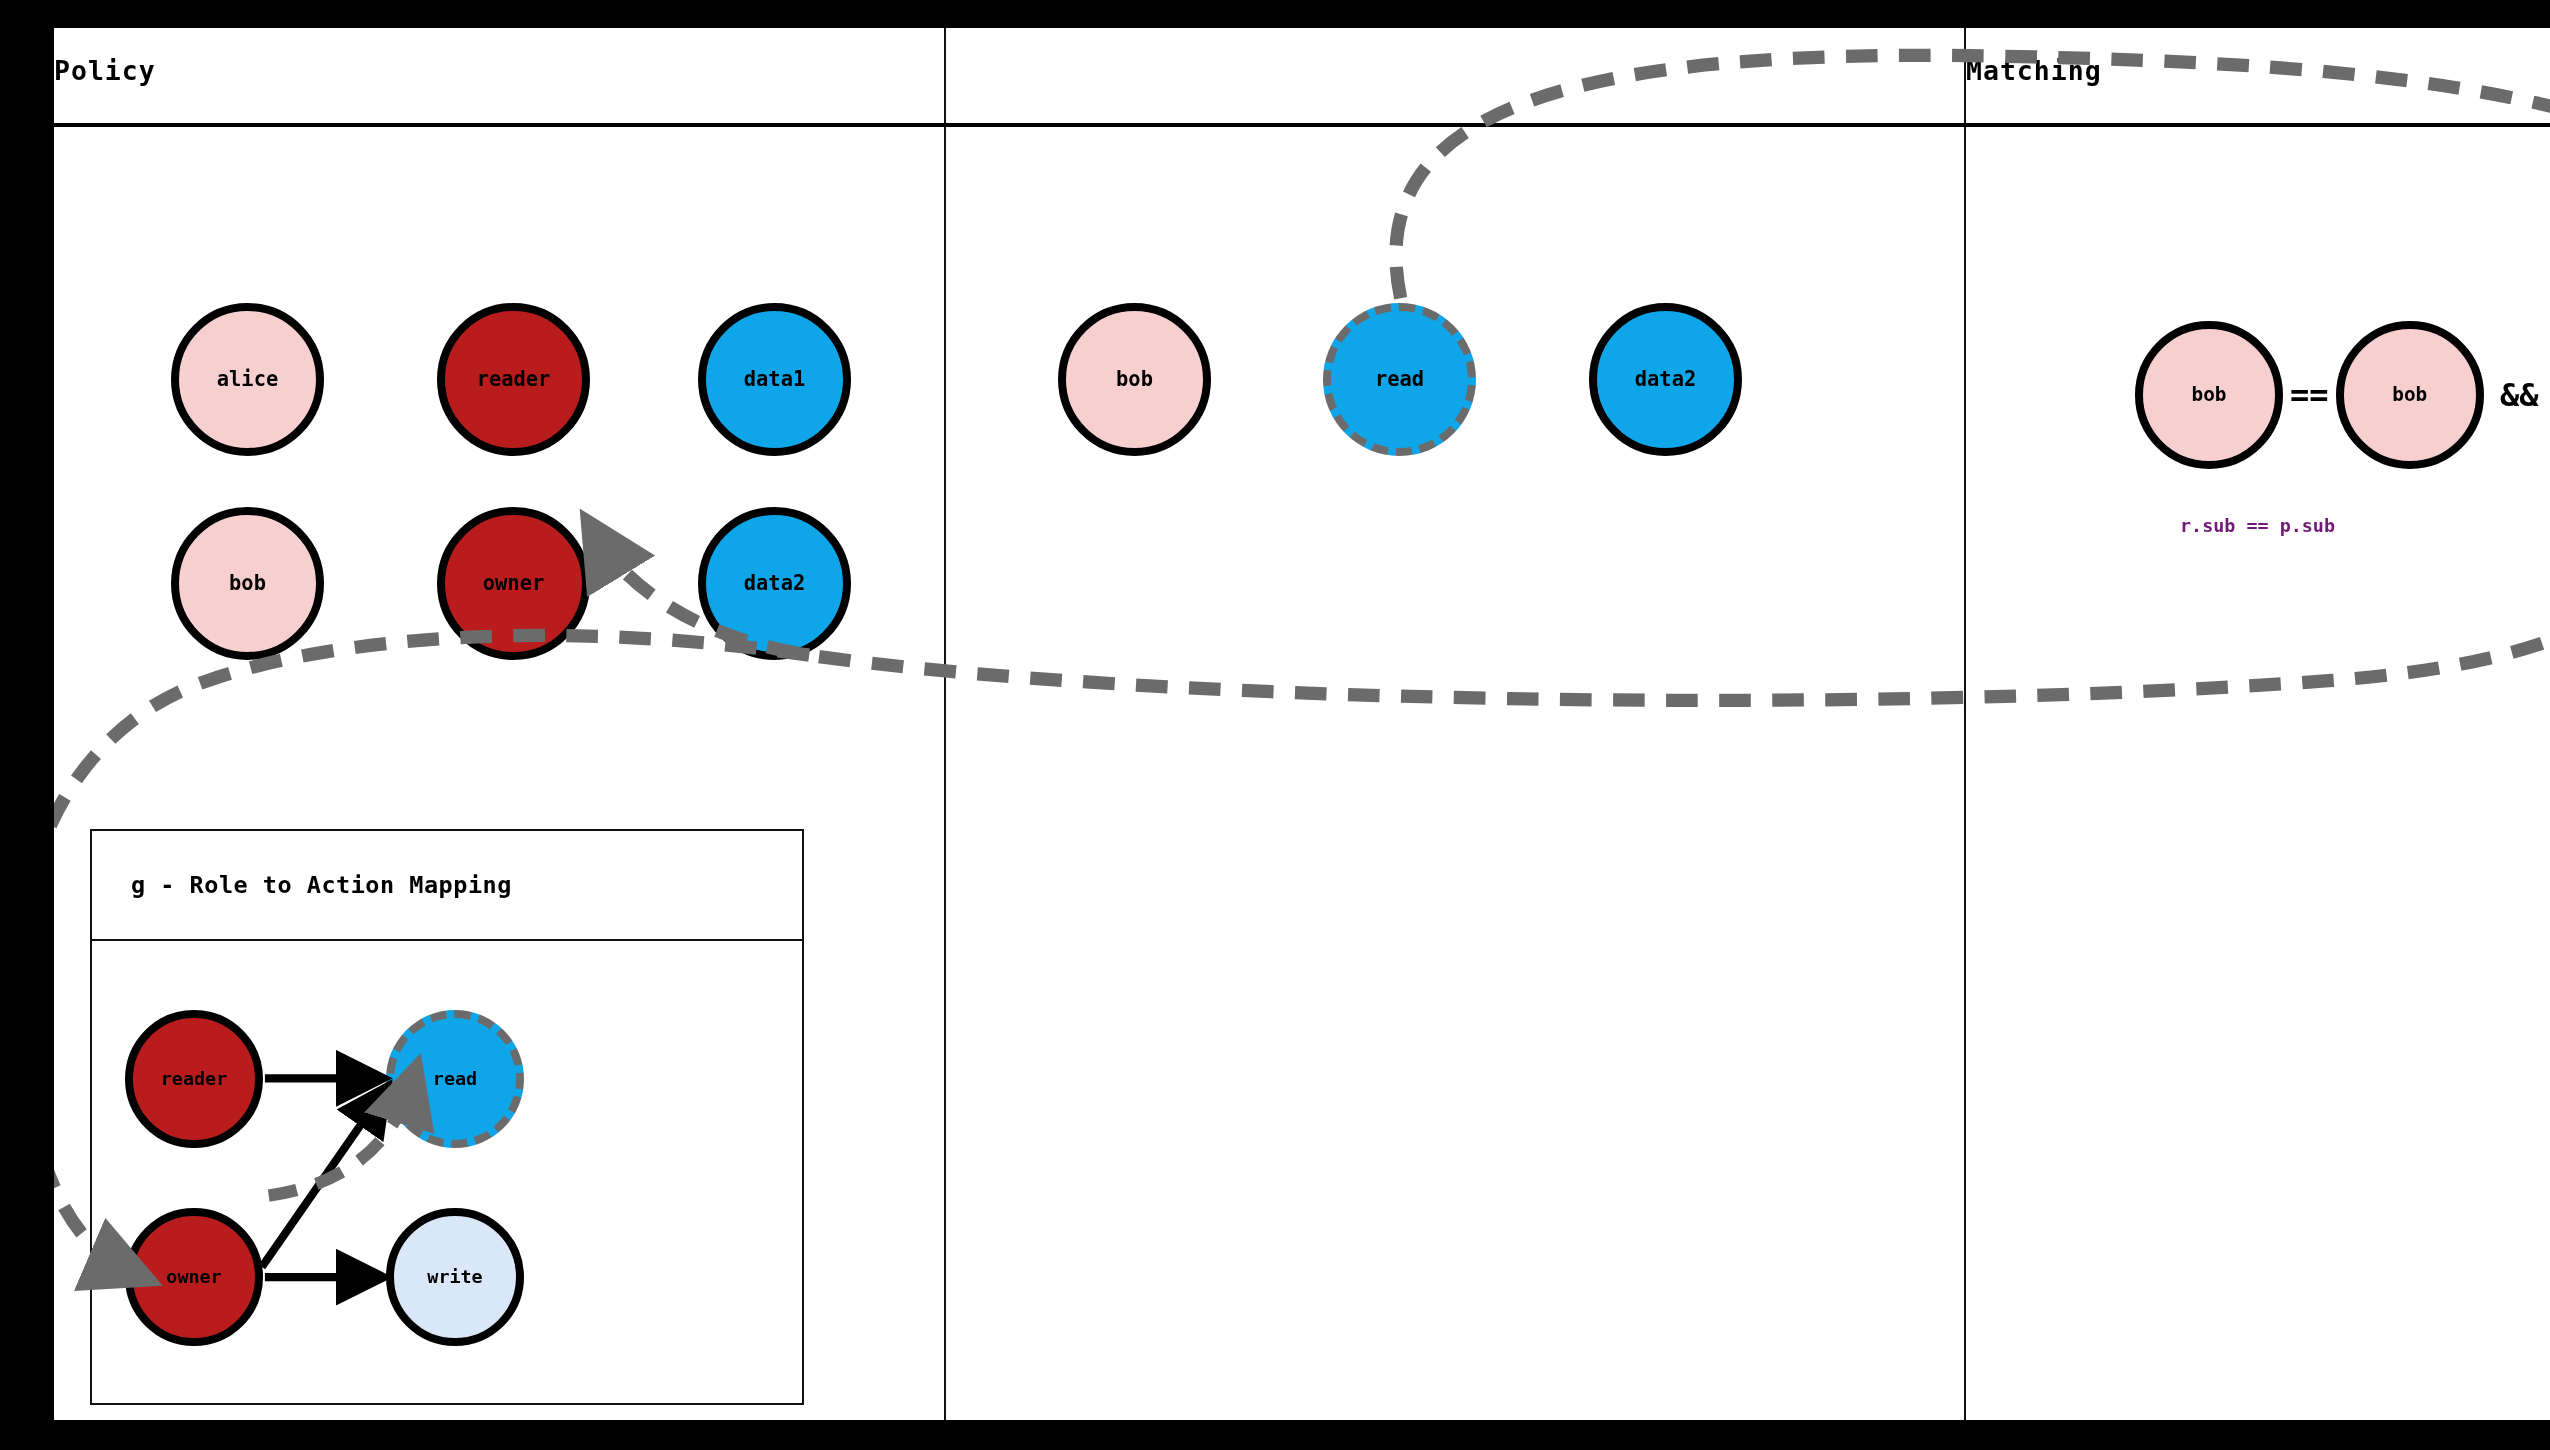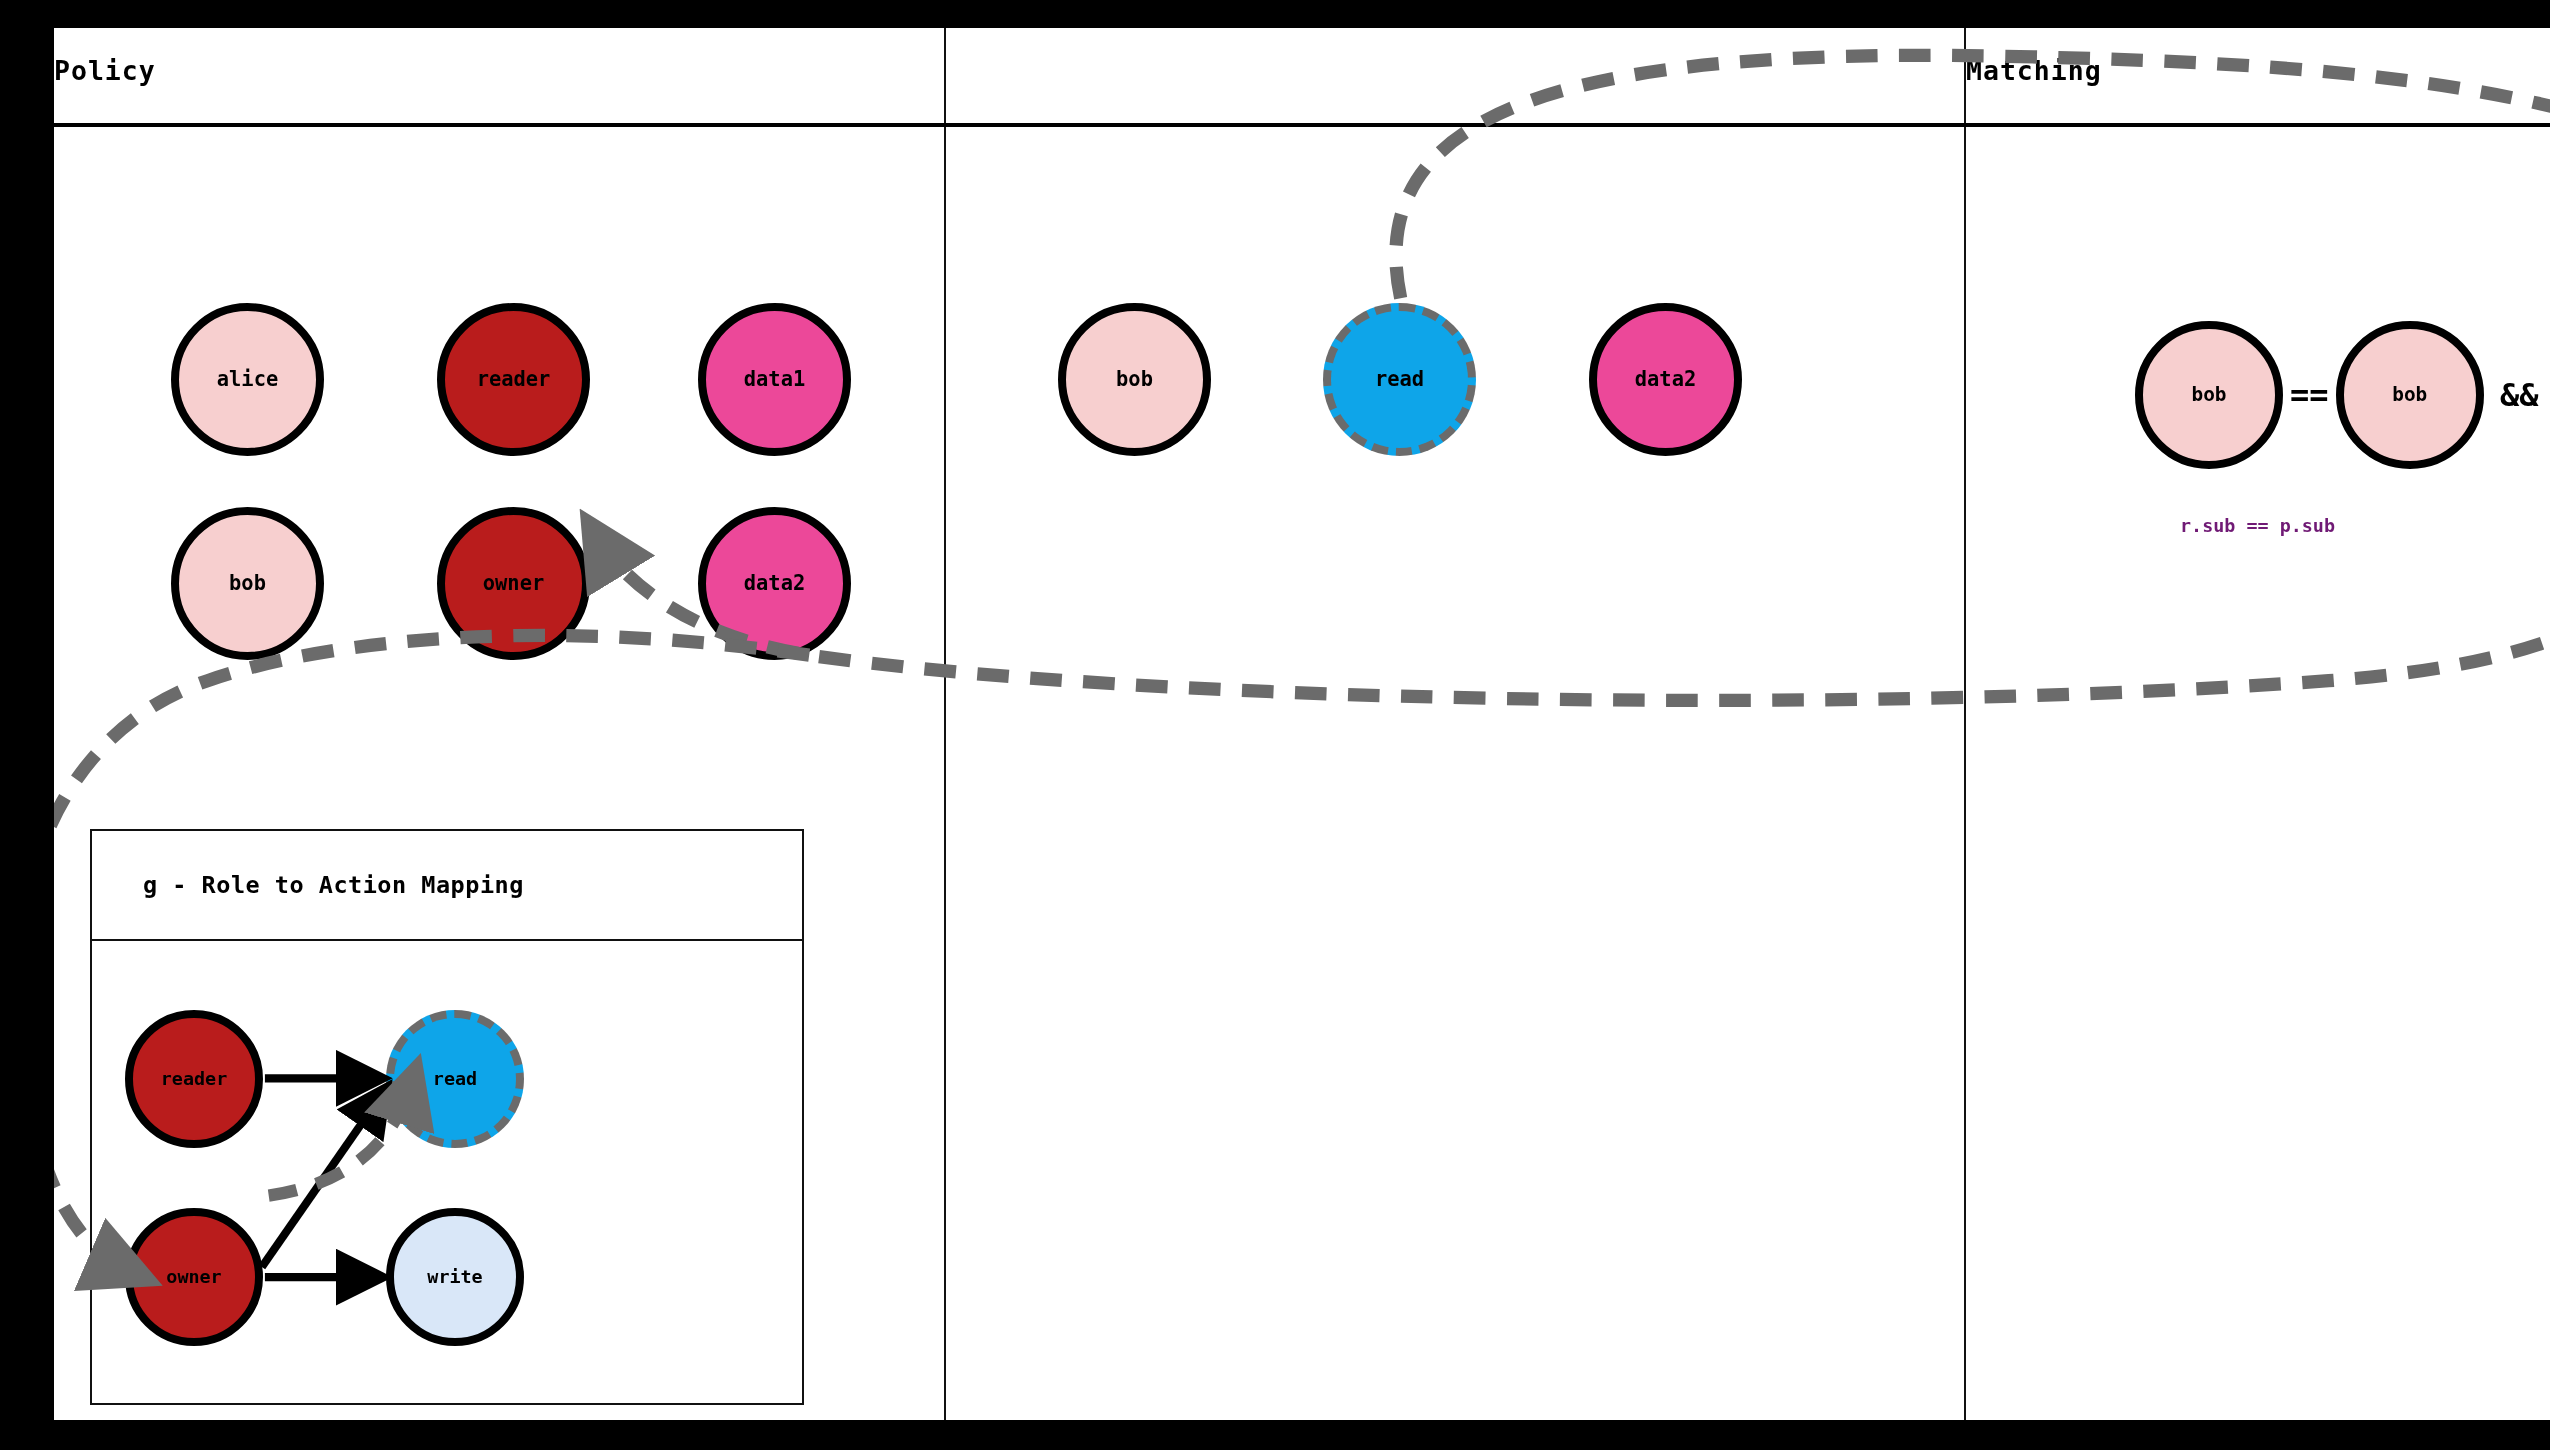--- a/index.html
+++ b/index.html
@@ -17,31 +17,31 @@
              text-align:left;font-weight:bold;font-size:26.5px;color:#000;
              letter-spacing:1px;}
 
   
   .node{position:absolute;display:flex;align-items:center;justify-content:center;
         border-radius:50%;box-sizing:border-box;font-weight:bold;color:#000;
         text-align:center;white-space:nowrap;}
   .node.black{border:8.7px solid #000;}
   .n-pink  {background:#f7cfcf;}
   .n-cream {background:#b91c1c;}
-  .n-green {background:#ec4899;}
+  .n-green {background:#0ea5e9;}
   .n-blue  {background:#d9e7f8;}
 
   .n-dashed{border:8.2px dashed #6b6b6b;background:#0ea5e9;}
 
   
   #gbox{position:absolute;left:36px;top:801px;width:714px;height:576px;
         border:2px solid #111;background:#fff;box-sizing:border-box;}
   #gbox-title{position:absolute;left:0;top:0;width:100%;height:110px;
               border-bottom:2px solid #111;box-sizing:border-box;
-              display:flex;align-items:center;padding-left:51px;
+              display:flex;align-items:center;padding-left:39px;
               font-size:23.5px;font-weight:bold;color:#000;letter-spacing:0.5px;}
 
   
   #match-row{position:absolute;left:2081px;top:270px;height:194px;
              display:flex;align-items:center;}
   .op{font-size:32px;font-weight:bold;color:#000;margin:0 7.1px;
       line-height:1;display:inline-block;}
   .mnode{position:relative;display:flex;align-items:center;justify-content:center;
          border-radius:50%;box-sizing:border-box;font-weight:bold;color:#000;
          white-space:nowrap;}

